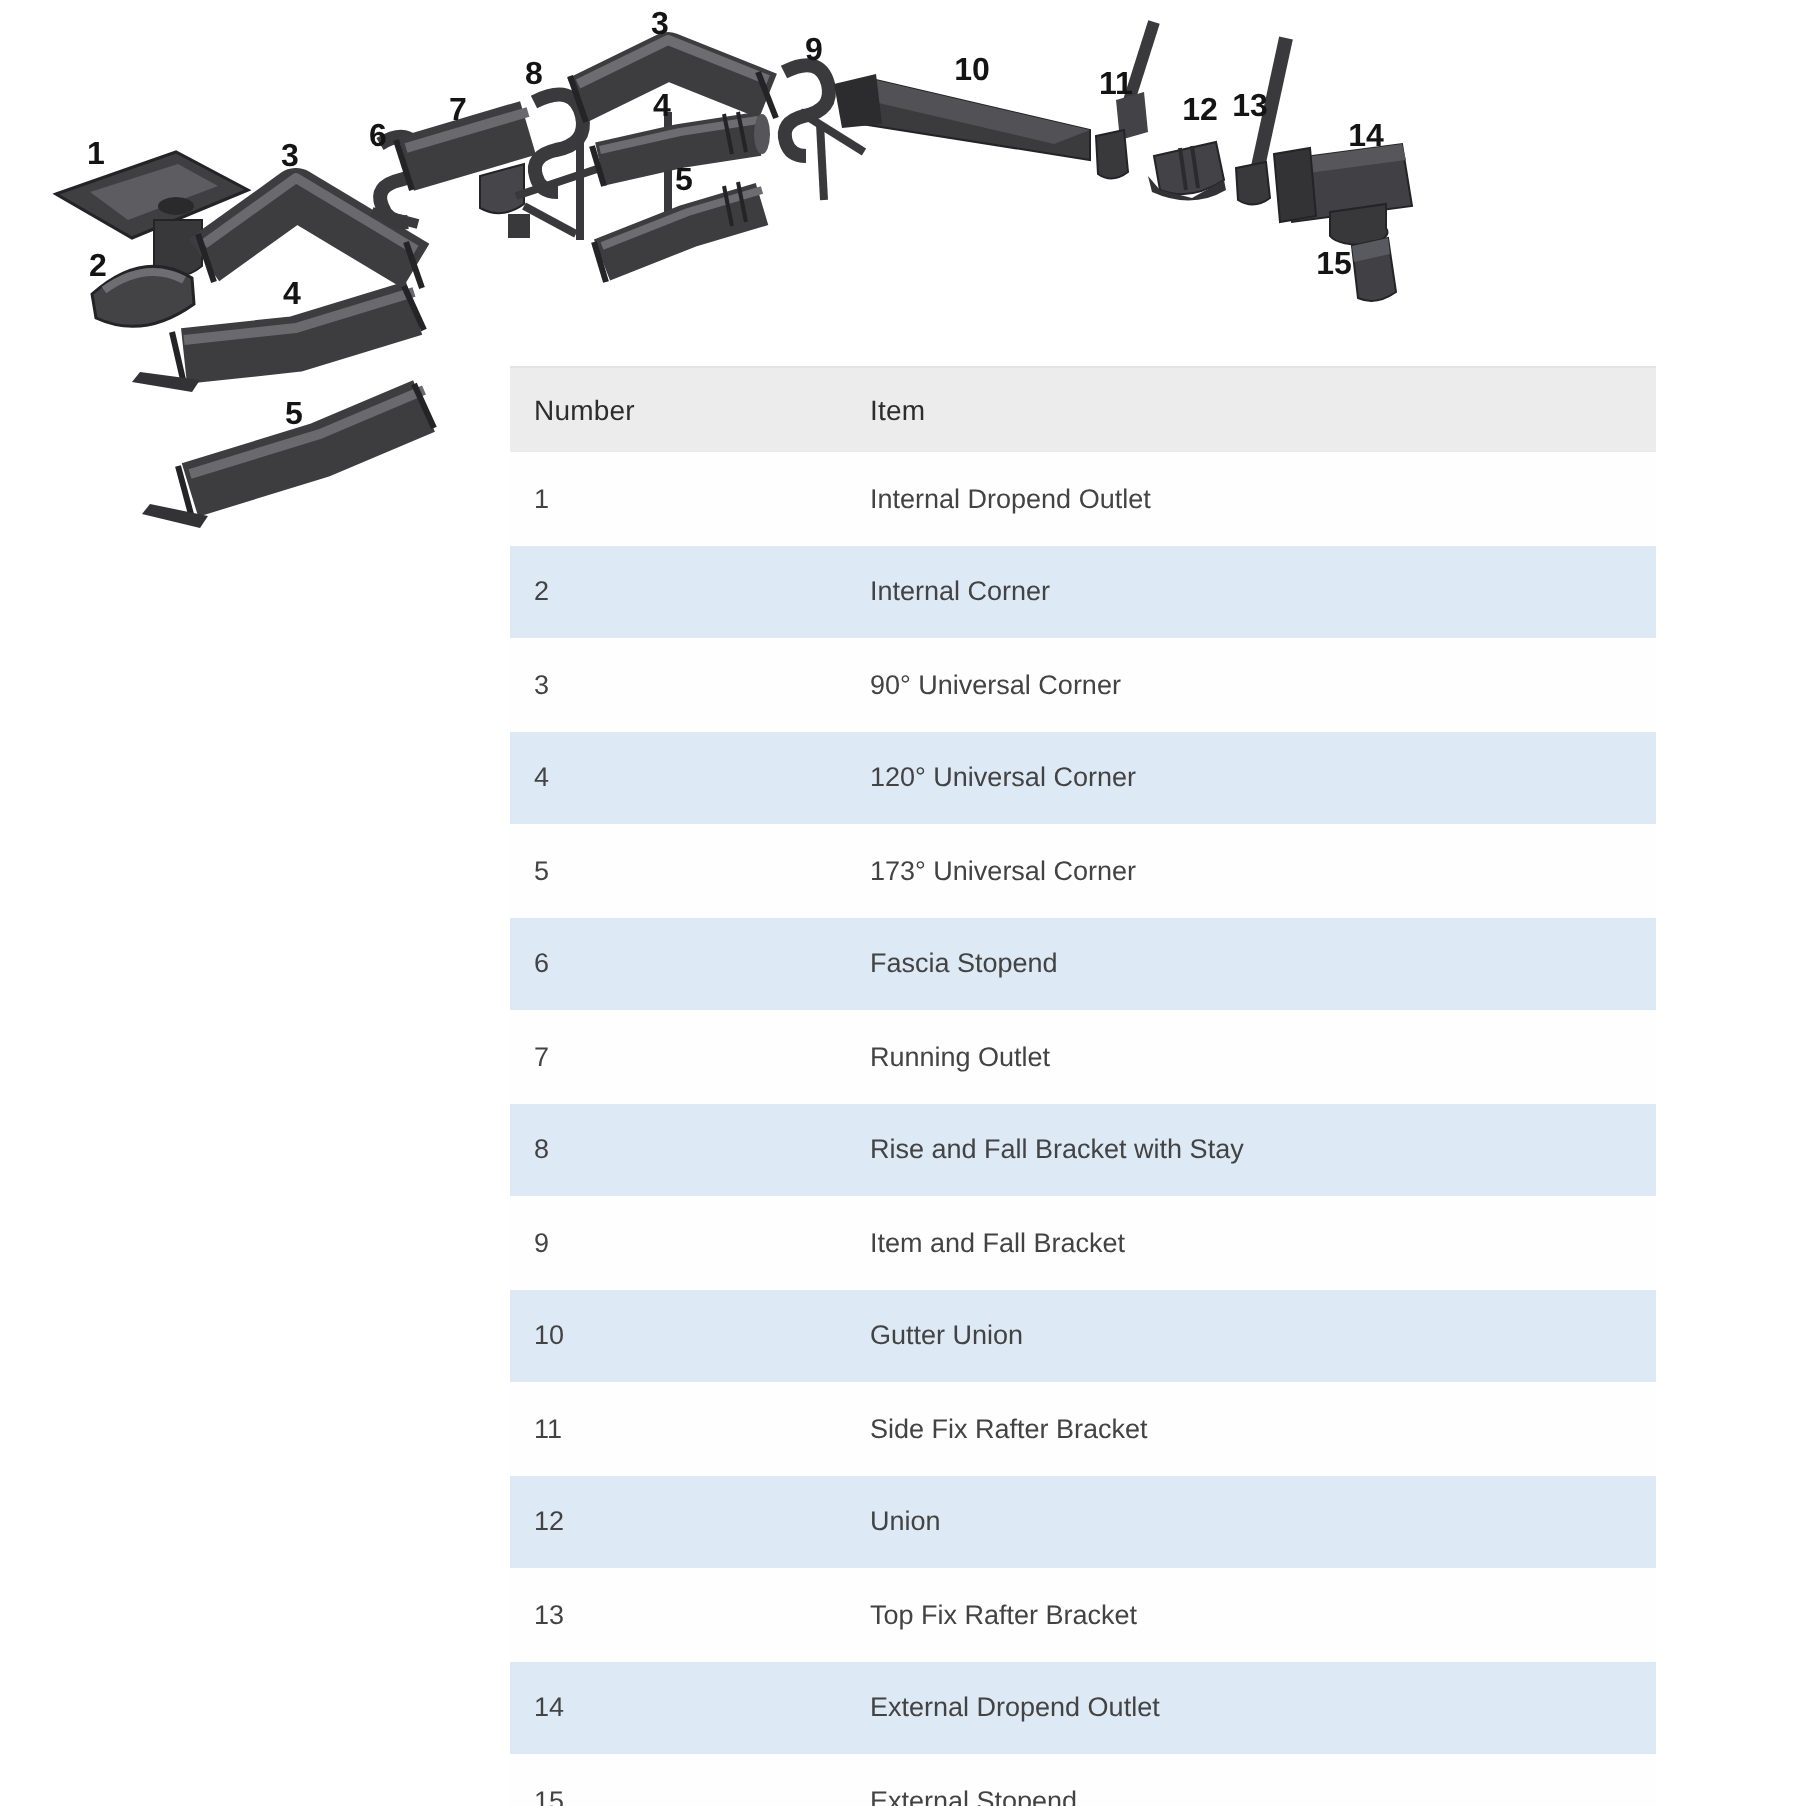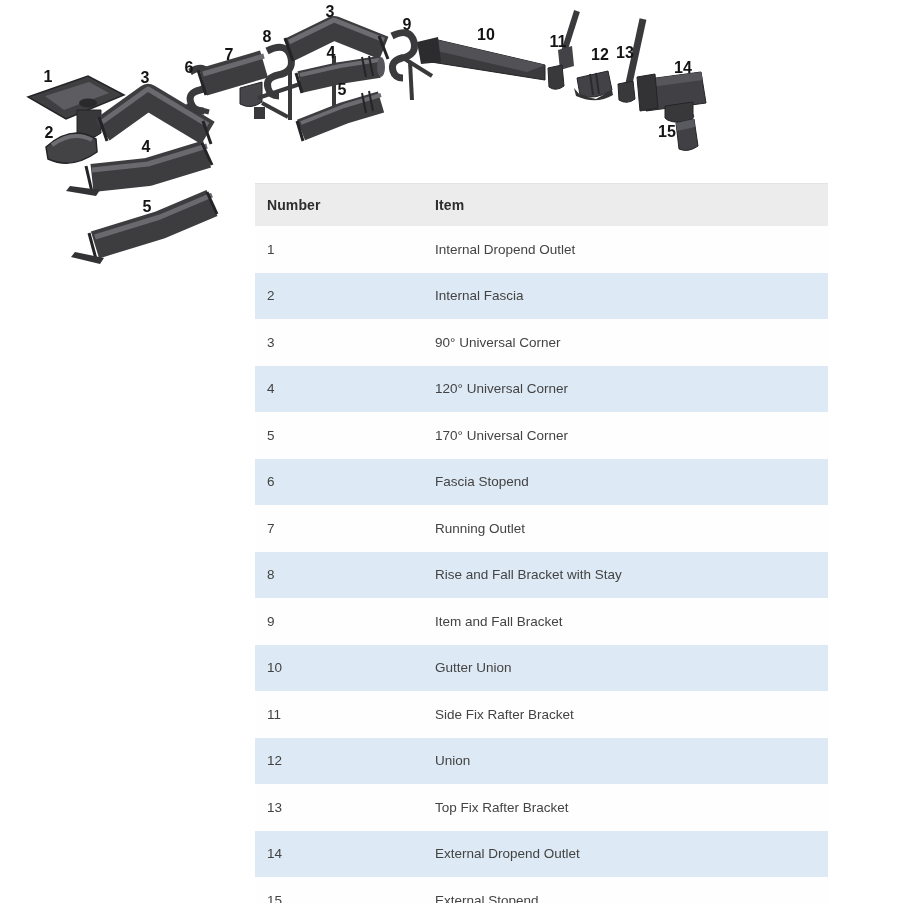--- a/index.html
+++ b/index.html
@@ -14,21 +14,21 @@
   }
   .table-wrap{
     position:absolute;left:255px;top:183px;width:573px;
   }
   table.parts{
     border-collapse:collapse;width:100%;table-layout:fixed;
     border-top:1px solid #e3e3e3;
   }
   table.parts thead th{
     background:#ececec;height:40px;text-align:left;vertical-align:middle;
-    font-size:14px;font-weight:bold;color:#2d2d2d;letter-spacing:.1px;
+    font-size:14px;font-weight:normal;color:#2d2d2d;letter-spacing:.1px;
   }
   table.parts th.col-number, table.parts td.col-number{
     width:167px;padding-left:12px;
   }
   table.parts th.col-item, table.parts td.col-item{padding-left:0;margin-top:39px;}
   table.parts tbody td{
     height:44.5px;vertical-align:middle;font-size:13.5px;color:#434343;
   }
   table.parts tbody tr{background:#fefefe;}
   table.parts tbody tr.alt{background:#dde9f4;}
@@ -191,33 +191,33 @@
         <th class="col-item">Item</th>
       </tr>
     </thead>
     <tbody>
         <tr>
           <td class="col-number">1</td>
           <td class="col-item">Internal Dropend Outlet</td>
         </tr>
         <tr class="alt">
           <td class="col-number">2</td>
-          <td class="col-item">Internal Fascia</td>
+          <td class="col-item">Internal Corner</td>
         </tr>
         <tr>
           <td class="col-number">3</td>
           <td class="col-item">90° Universal Corner</td>
         </tr>
         <tr class="alt">
           <td class="col-number">4</td>
           <td class="col-item">120° Universal Corner</td>
         </tr>
         <tr>
           <td class="col-number">5</td>
-          <td class="col-item">170° Universal Corner</td>
+          <td class="col-item">173° Universal Corner</td>
         </tr>
         <tr class="alt">
           <td class="col-number">6</td>
           <td class="col-item">Fascia Stopend</td>
         </tr>
         <tr>
           <td class="col-number">7</td>
           <td class="col-item">Running Outlet</td>
         </tr>
         <tr class="alt">

